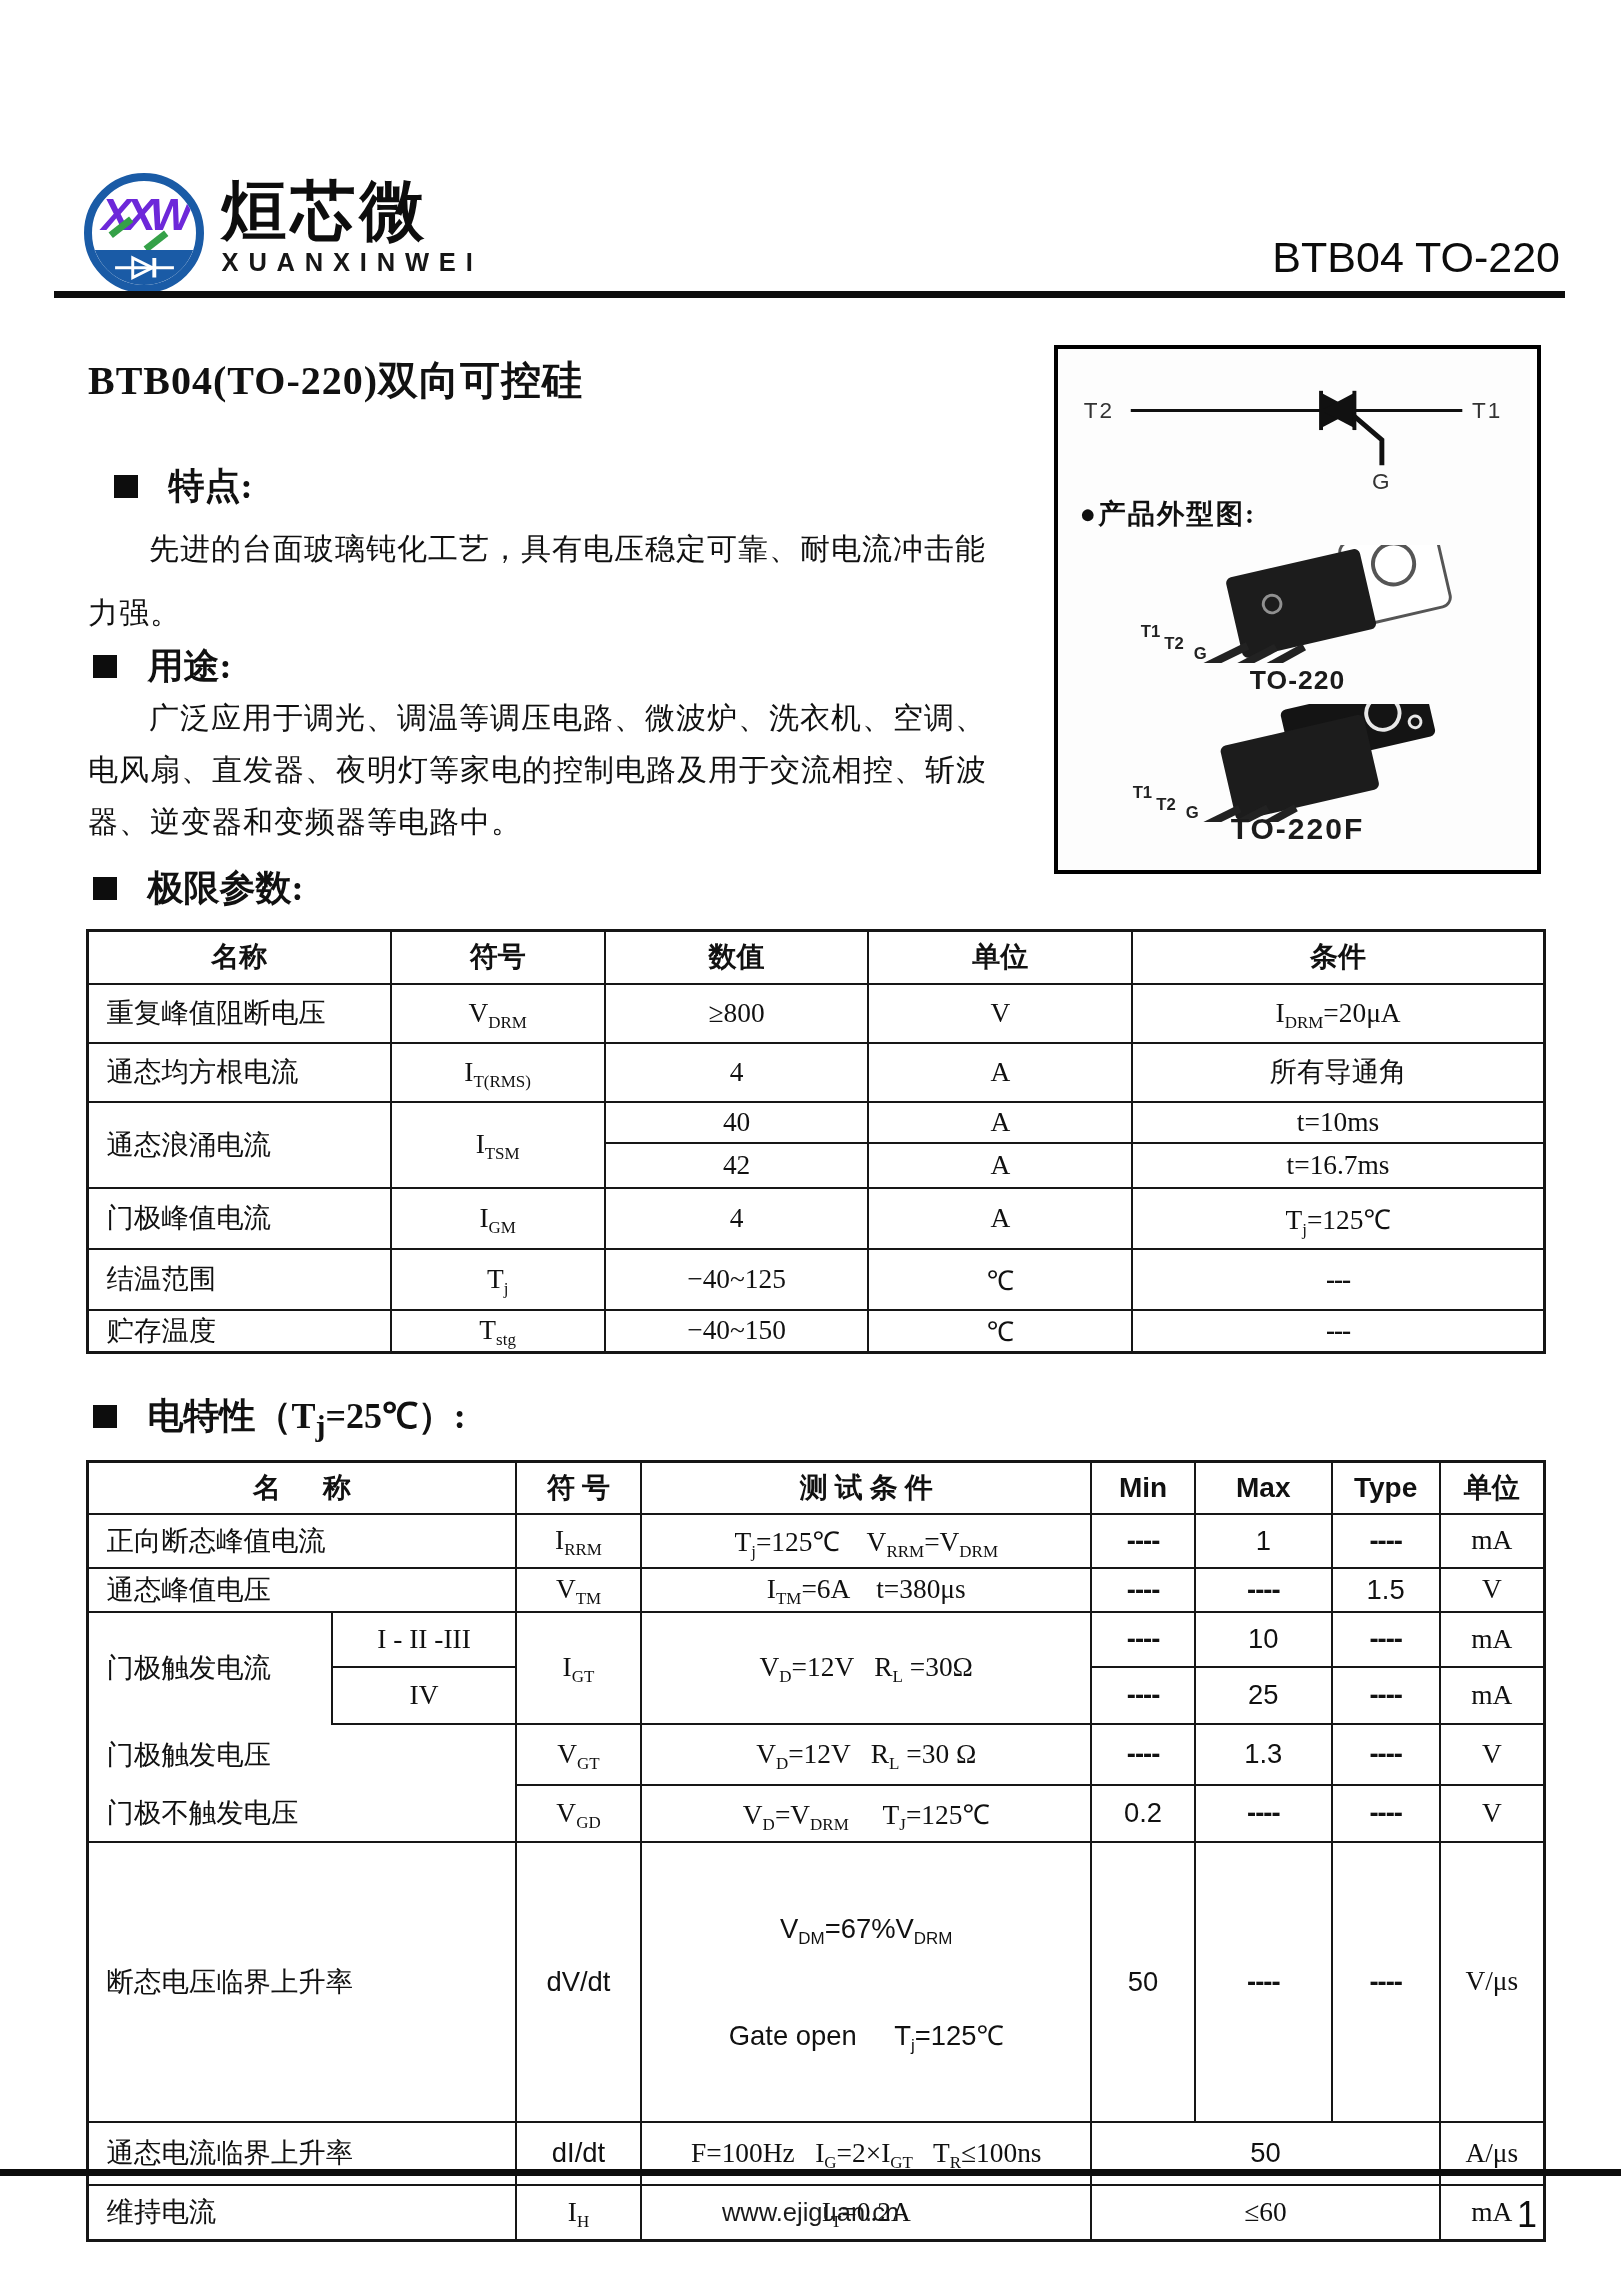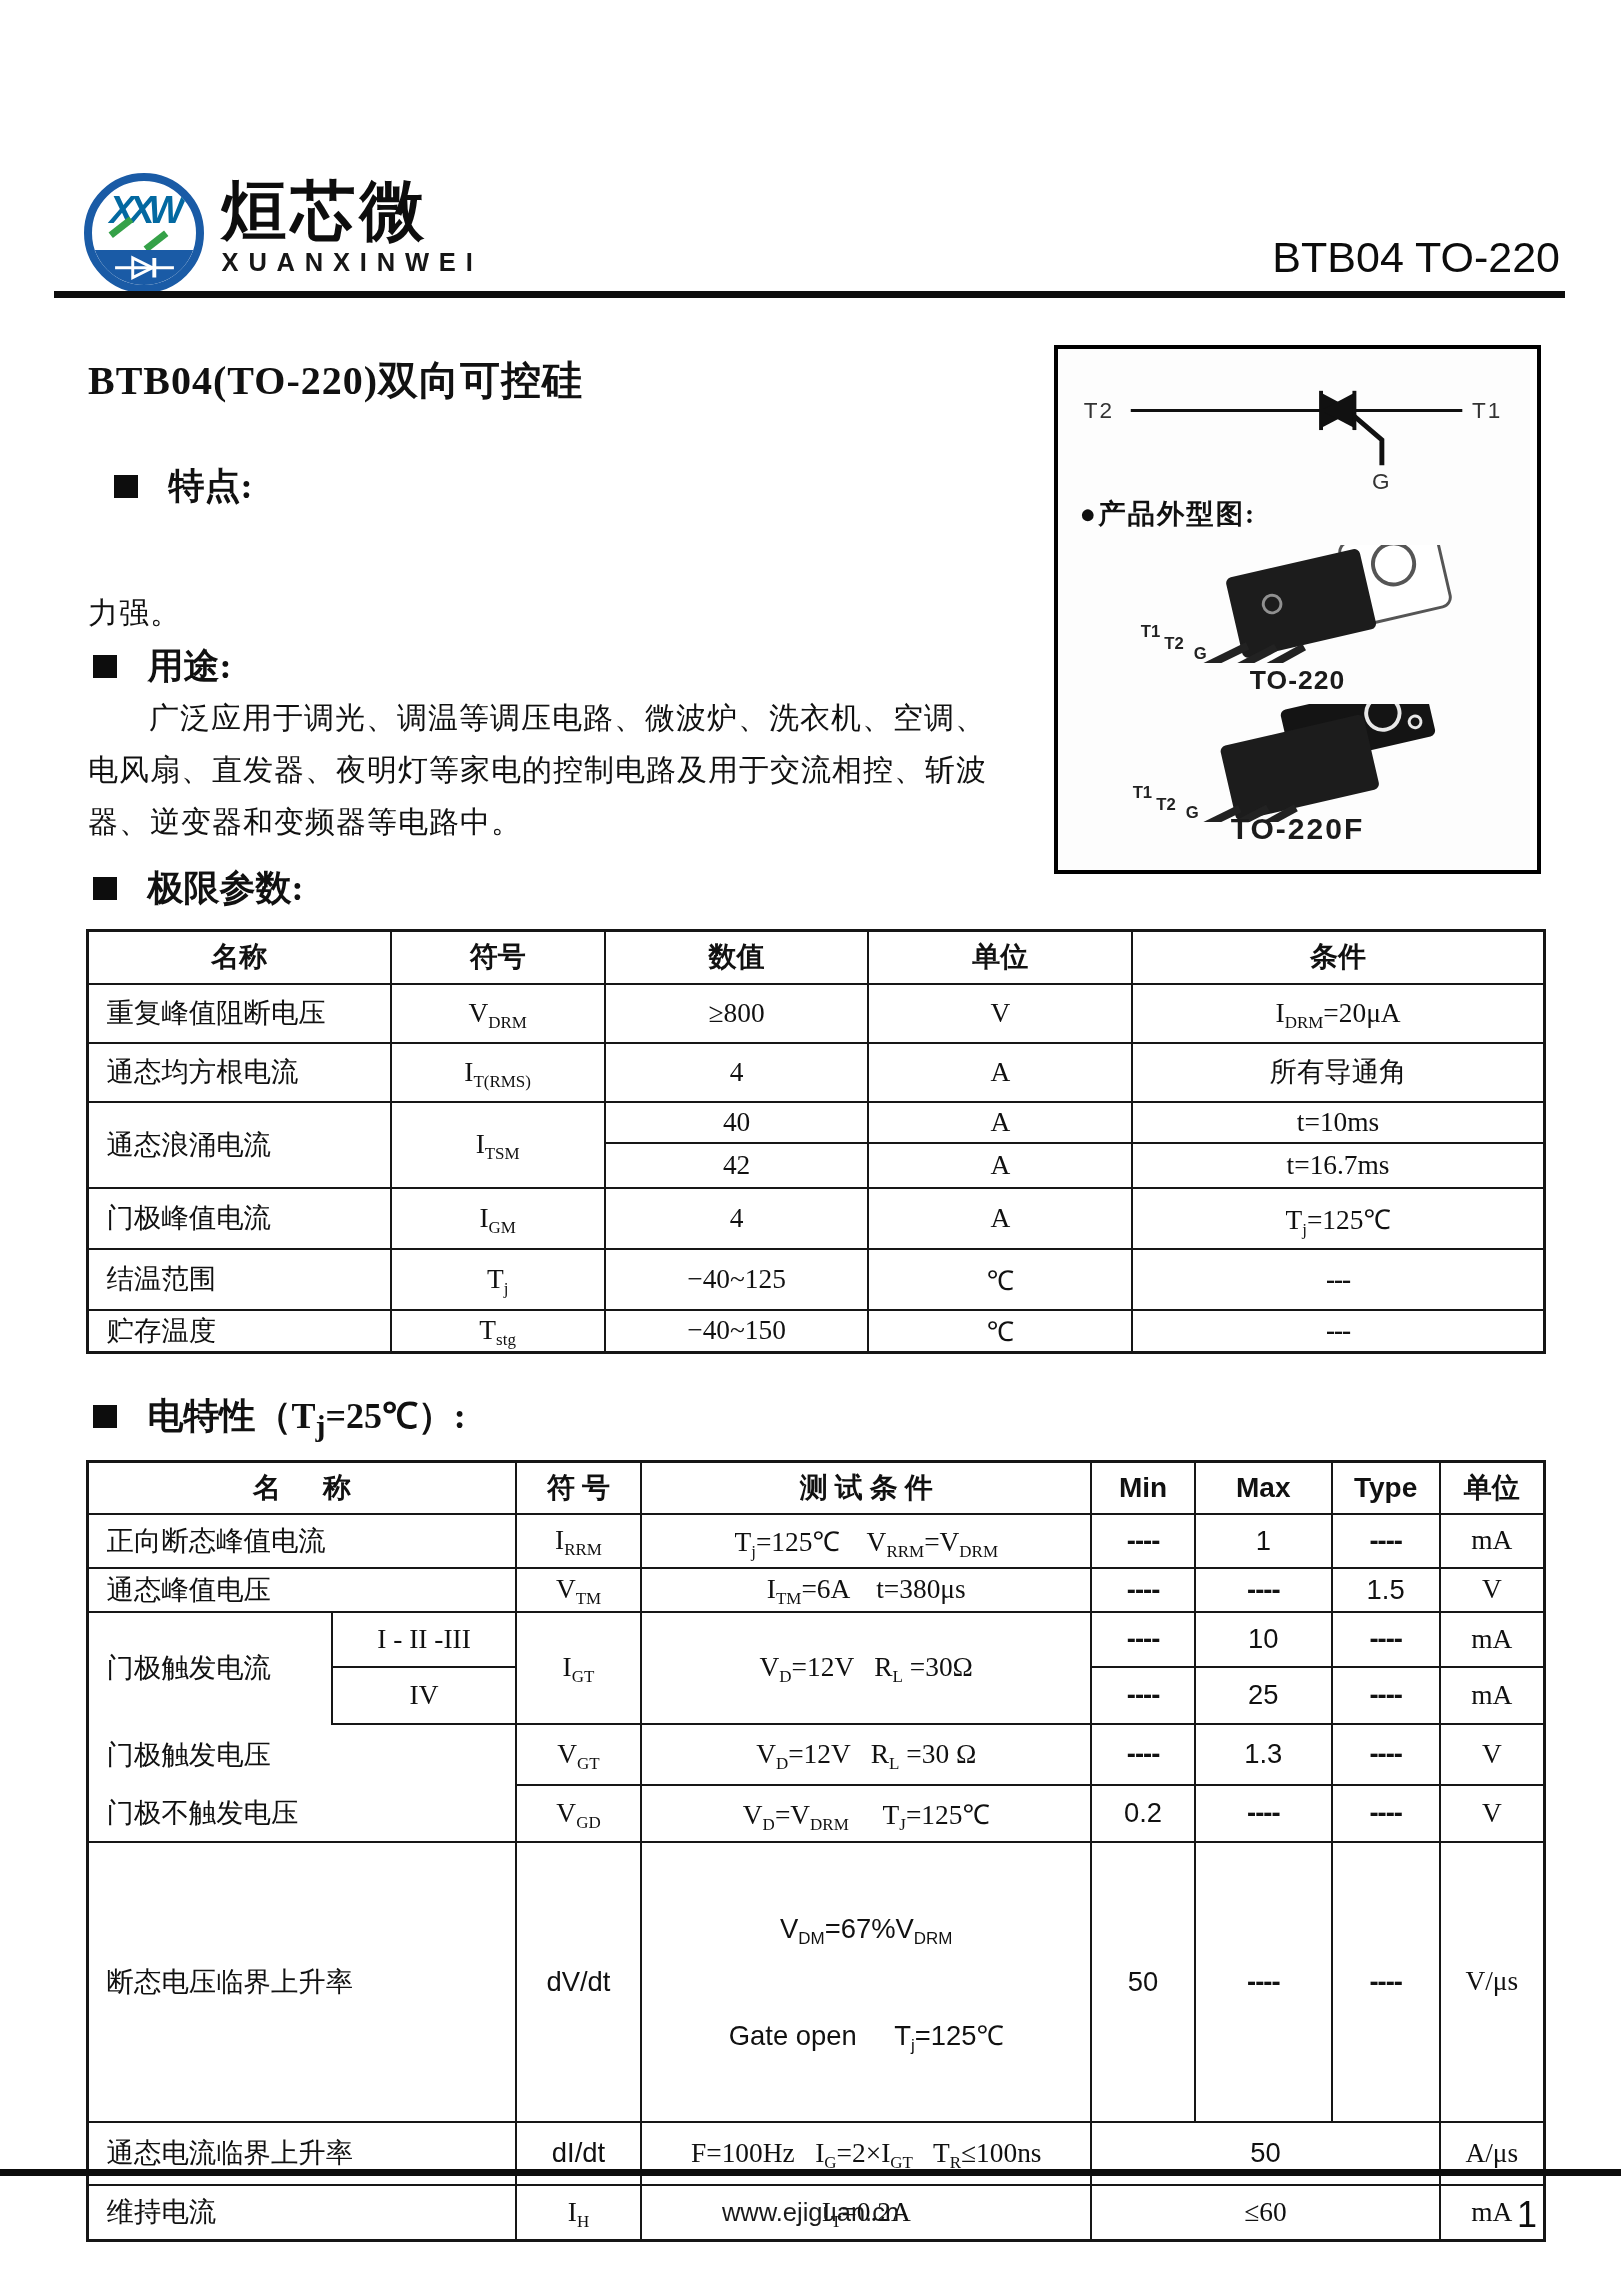--- a/index.html
+++ b/index.html
@@ -11,21 +11,21 @@
   }
   
   .logo { position:absolute; left:84px; top:173px; display:flex; align-items:flex-start; }
   .logo-circle {
     position:relative; width:120px; height:120px; border:8.8px solid #1a5ba6;
     border-radius:50%; overflow:hidden; background:#fff; flex:0 0 auto;
   }
   .logo-xxw {
     position:absolute; top:7.8px; left:0; right:0; text-align:center;
     font-family:"Liberation Sans", sans-serif; font-style:italic; font-weight:bold;
-    font-size:38px; color:#0369a1; letter-spacing:-5.9px;
+    font-size:45px; color:#6d28d9; letter-spacing:-5.9px;
   }
   .logo-xxw-accent { position:absolute; width:25.5px; height:6.9px; background:#35a148; transform:rotate(-38deg); }
   .acc1 { left:15.7px; top:43px; } .acc2 { left:51px; top:57px; }
   .logo-band { position:absolute; left:0; right:0; bottom:0; height:35px; background:#1a5ba6; display:flex; align-items:center; justify-content:center; }
   .logo-text { margin-left:17.6px; padding-top:5.9px; }
   .logo-cn { font-size:65px; font-weight:bold; color:#0d0d0d; letter-spacing:3.9px; line-height:63px; font-family:"Liberation Sans", sans-serif; }
   .logo-en { font-size:25.5px; font-weight:bold; color:#161616; letter-spacing:9.8px; margin-top:5.9px; font-family:"Liberation Sans", sans-serif; }
   .doc-code { position:absolute; right:61px; top:233px; font-family:"Liberation Sans", sans-serif; font-size:43px; color:#0c0c0c; }
   .header-rule { position:absolute; left:54px; width:1511px; top:291px; height:6.9px; background:#0d0d0d; }
   
@@ -91,20 +91,21 @@
   </div>
   <div class="doc-code">BTB04 TO-220</div>
   <div class="header-rule"></div>
 
   <h1 class="doc-title">BTB04(TO-220)双向可控硅</h1>
 
   <div class="sec-head" style="top:462px;padding-left:21px;">
     <span class="bullet-sq"></span>
     <span>特点:</span>
   </div>
+  <div class="para-line indent" style="top:529px;">先进的台面玻璃钝化工艺，具有电压稳定可靠、耐电流冲击能</div>
   <div class="para-line" style="top:580px;margin-top:13px;">力强。</div>
 
   <div class="sec-head" style="top:642px;">
     <span class="bullet-sq"></span>
     <span>用途:</span>
   </div>
   <div class="para-line indent" style="top:698px;">广泛应用于调光、调温等调压电路、微波炉、洗衣机、空调、</div>
   <div class="para-line" style="top:750px;">电风扇、直发器、夜明灯等家电的控制电路及用于交流相控、斩波</div>
   <div class="para-line" style="top:802px;">器、逆变器和变频器等电路中。</div>
 

